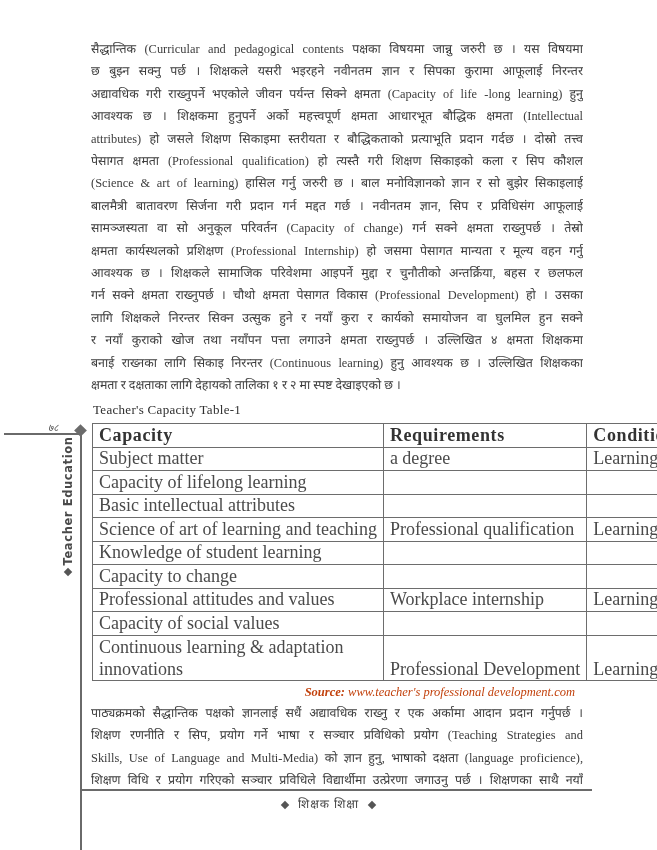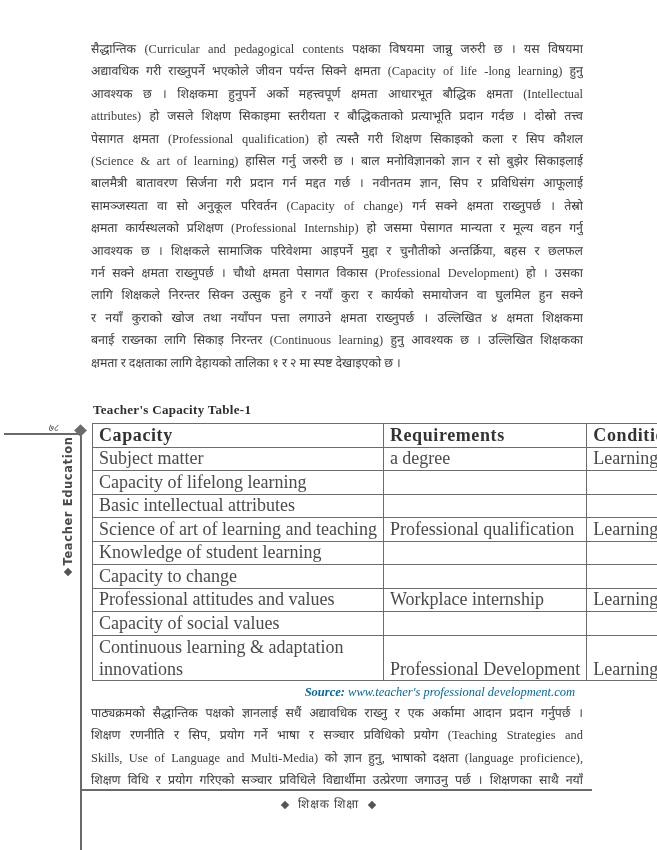--- a/index.html
+++ b/index.html
@@ -13,39 +13,39 @@
       font-size: 12.4px; line-height: 22.4px; text-align: justify;
       color: #3c3c3c;
     }
     .para .line { display: block; white-space: nowrap; overflow: hidden; text-align-last: justify; text-align: justify; }
     .para .line.last { text-align-last: left; }
     #para1 { top: 38px; }
     #para2 { top: 702px; }
 
     .table-title {
       position: absolute; left: 93px; top: 402px;
-      font-size: 13px; font-weight: bold; color: #2e2e2e; letter-spacing: 0.3px;
+      font-size: 13px; font-weight: normal; color: #2e2e2e; letter-spacing: 0.3px;
     }
     table.cap {
       position: absolute; left: 92px; top: 423px; width: 465px;
       border-collapse: collapse; font-size: 18px; color: #4a4a4a;
     }
     table.cap th, table.cap td {
       border: 1.6px solid #6d6d6d; padding: 0 6px; text-align: left; vertical-align: middle;
       height: 22.5px; font-weight: normal; white-space: nowrap;
     }
     table.cap th { font-weight: bold; color: #333; letter-spacing: 0.6px; }
     table.cap th.c1, table.cap td.c1 { width: 213px; }
     table.cap th.c2, table.cap td.c2 { width: 147px; }
     table.cap td.tall { height: 44px; line-height: 22px; vertical-align: bottom; }
     table.cap td.tall .multi { display: block; }
 
     .source {
       position: absolute; right: 82px; top: 685px; font-size: 12.5px;
-      font-style: italic; color: #0369a1;
+      font-style: italic; color: #c2410c;
     }
     .source b { font-weight: bold; }
 
     .vline { position: absolute; left: 80px; top: 433px; width: 2px; height: 417px; background: #6a6a6a; }
     .hline-tab { position: absolute; left: 4px; top: 433px; width: 77px; height: 2px; background: #6a6a6a; }
     .page-num { position: absolute; left: 48px; top: 420px; font-size: 10px; color: #555; font-family: "DejaVu Sans", sans-serif; font-style: italic; }
     .diamond { position: absolute; width: 8px; height: 8px; background: #666; transform: rotate(45deg); }
     #tab-diamond { left: 76px; top: 426px; width: 9px; height: 9px; background: #6b6b6b; }
     #side-diamond { left: 65px; top: 569px; width: 6px; height: 6px; background: #555; }
     .side-label {
@@ -58,20 +58,21 @@
       position: absolute; left: 0; width: 657px; top: 795px; text-align: center;
       font-size: 12px; color: #444; letter-spacing: 1px;
     }
     .footer .fd { display: inline-block; width: 6px; height: 6px; background: #555; transform: rotate(45deg); margin: 0 10px; vertical-align: middle; }
   </style>
 </head>
 <body>
 
 <div class="para" id="para1">
   <span class="line">सैद्धान्तिक (Curricular and pedagogical contents पक्षका विषयमा जान्नु जरुरी छ । यस विषयमा</span>
+  <span class="line">छ बुझ्न सक्नु पर्छ । शिक्षकले यसरी भइरहने नवीनतम ज्ञान र सिपका कुरामा आफूलाई निरन्तर</span>
   <span class="line">अद्यावधिक गरी राख्नुपर्ने भएकोले जीवन पर्यन्त सिक्ने क्षमता (Capacity of life -long learning) हुनु</span>
   <span class="line">आवश्यक छ । शिक्षकमा हुनुपर्ने अर्को महत्त्वपूर्ण क्षमता आधारभूत बौद्धिक क्षमता (Intellectual</span>
   <span class="line">attributes) हो जसले शिक्षण सिकाइमा स्तरीयता र बौद्धिकताको प्रत्याभूति प्रदान गर्दछ । दोस्रो तत्त्व</span>
   <span class="line">पेसागत क्षमता (Professional qualification) हो त्यस्तै गरी शिक्षण सिकाइको कला र सिप कौशल</span>
   <span class="line">(Science &amp; art of learning) हासिल गर्नु जरुरी छ । बाल मनोविज्ञानको ज्ञान र सो बुझेर सिकाइलाई</span>
   <span class="line">बालमैत्री बातावरण सिर्जना गरी प्रदान गर्न मद्दत गर्छ । नवीनतम ज्ञान, सिप र प्रविधिसंग आफूलाई</span>
   <span class="line">सामञ्जस्यता वा सो अनुकूल परिवर्तन (Capacity of change) गर्न सक्ने क्षमता राख्नुपर्छ । तेस्रो</span>
   <span class="line">क्षमता कार्यस्थलको प्रशिक्षण (Professional Internship) हो जसमा पेसागत मान्यता र मूल्य वहन गर्नु</span>
   <span class="line">आवश्यक छ । शिक्षकले सामाजिक परिवेशमा आइपर्ने मुद्दा र चुनौतीको अन्तर्क्रिया, बहस र छलफल</span>
   <span class="line">गर्न सक्ने क्षमता राख्नुपर्छ । चौथो क्षमता पेसागत विकास (Professional Development) हो । उसका</span>

